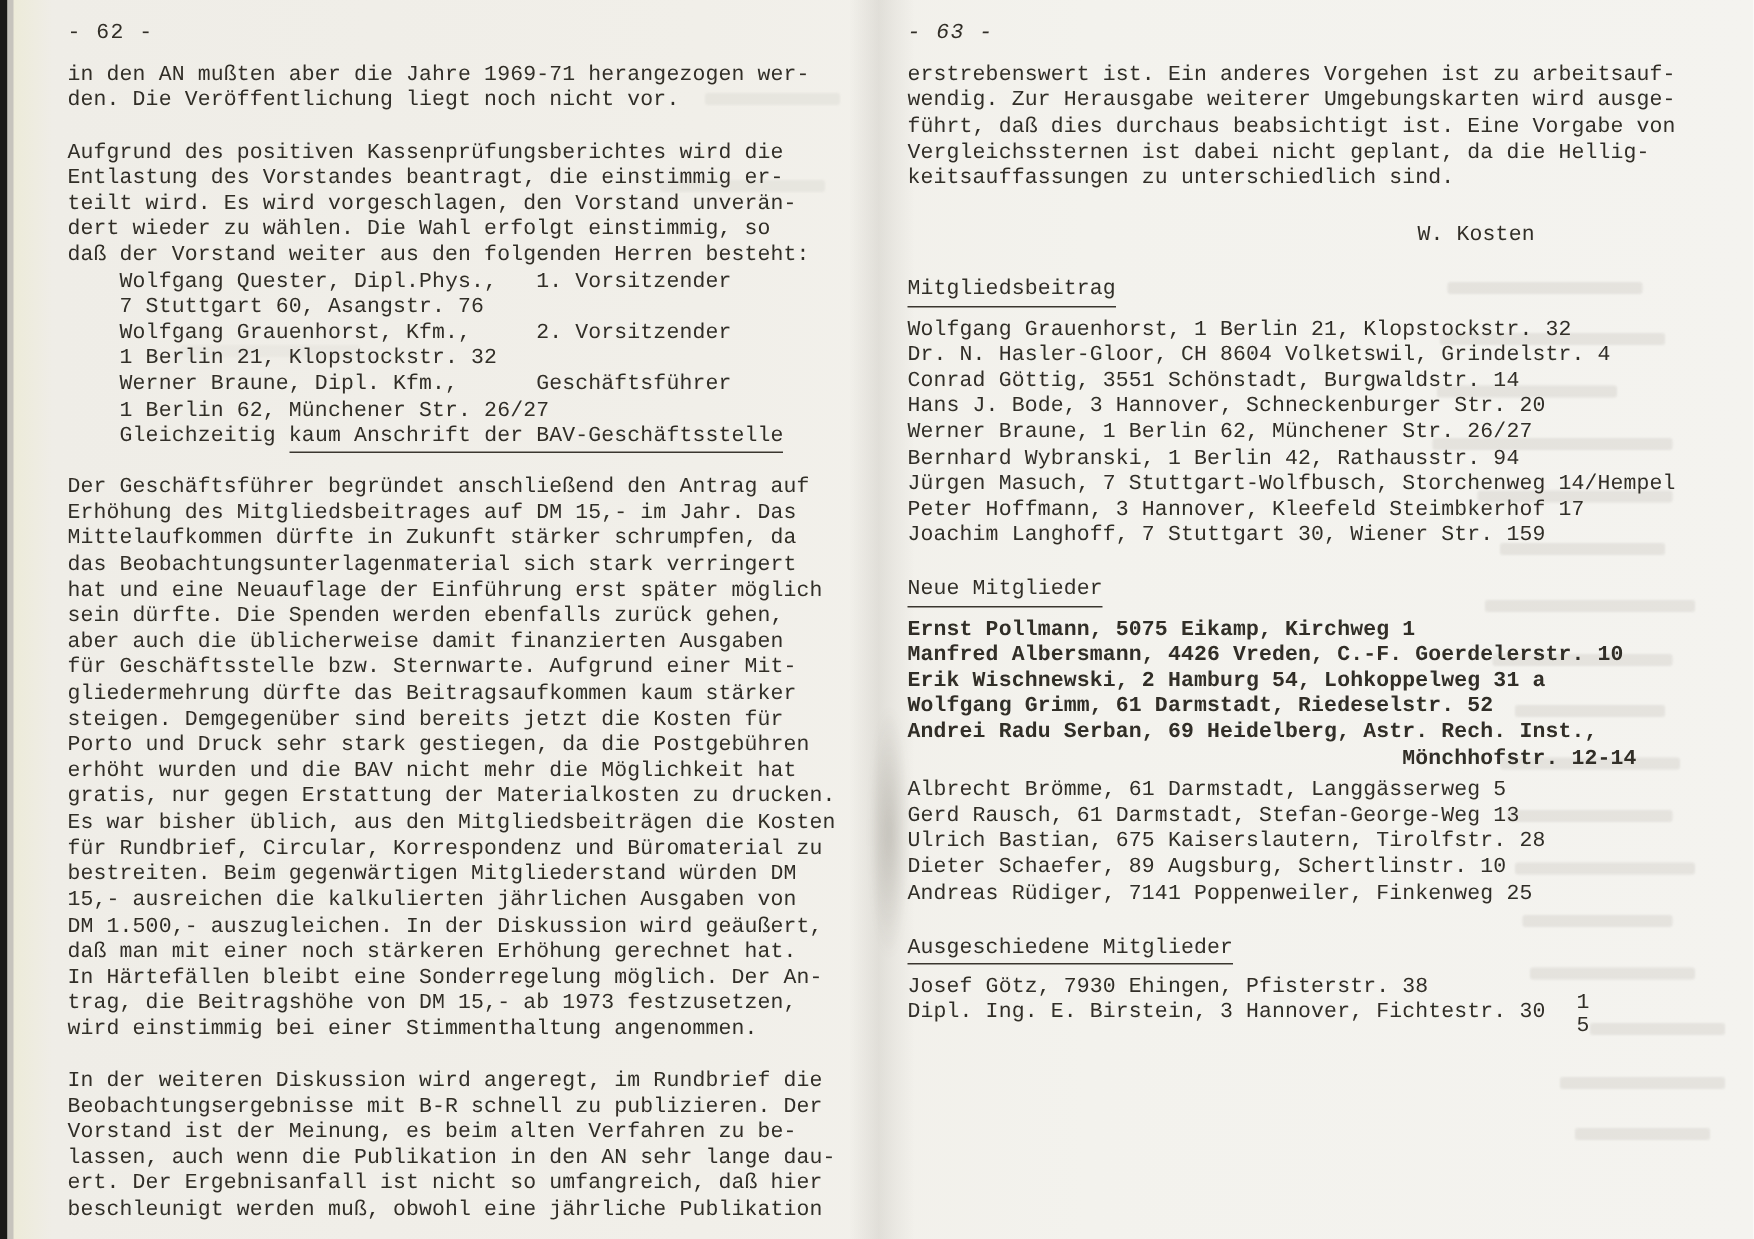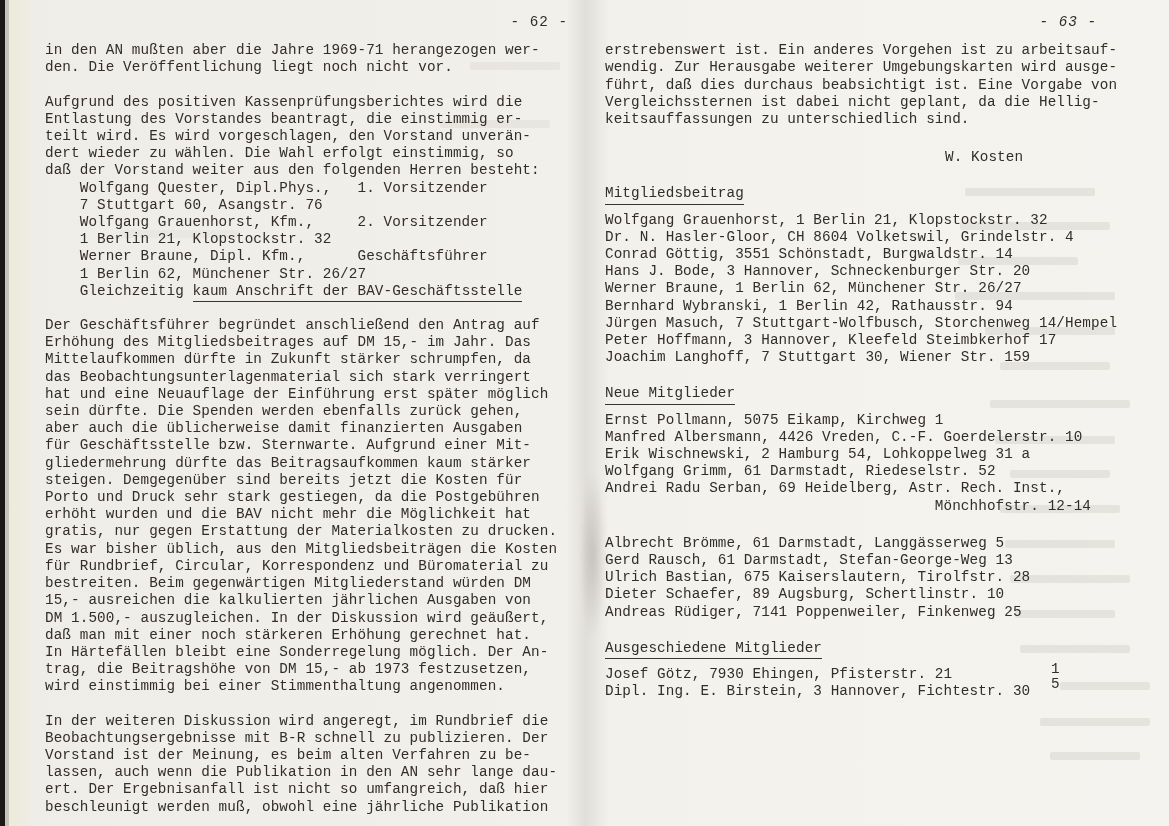--- a/index.html
+++ b/index.html
@@ -9,30 +9,30 @@
     font-family:"Liberation Mono","DejaVu Sans Mono",monospace;
     color:#312e27;
   }
   .tw{
     font-size:14.3px;line-height:17.2px;white-space:pre;
     letter-spacing:0.1px;
   }
   .page{position:absolute;top:14px;}
   .page-left{left:45px;width:523px;}
   .page-right{left:605px;width:552px;position:relative;}
-  .pageno{text-align:right;margin-bottom:11px;letter-spacing:1px;}
+  .pageno{text-align:left;margin-bottom:11px;letter-spacing:1px;}
   .page-right .pageno{width:492px;font-style:italic;}
   .mb-blank{margin-bottom:17px;}
   .mb-para{margin-bottom:15px;}
   .sig{margin-top:21px;margin-left:340px;}
   .heading{margin-top:19px;margin-bottom:7px;}
   .heading-first{margin-top:20px;}
   .u{display:inline-block;border-bottom:1.6px solid #3a362f;padding-bottom:1px;}
   .u2{display:inline-block;border-bottom:4px double #3a362f;padding-bottom:2px;}
-  .tight{margin-bottom:20px;}
+  .tight{margin-bottom:4px;font-weight:bold;}
   
   .edge-strip{position:absolute;left:0;top:0;width:5px;height:826px;background:#1b1a18;}
   .edge-strip2{position:absolute;left:5px;top:0;width:4px;height:826px;background:#c7c4bd;}
   .gutter{position:absolute;left:566px;top:0;width:44px;height:826px;
     background:linear-gradient(90deg,rgba(70,64,54,0) 0%,rgba(70,64,54,0.10) 45%,rgba(70,64,54,0.05) 70%,rgba(70,64,54,0) 100%);}
   .gutter-blob{position:absolute;left:580px;top:470px;width:26px;height:170px;border-radius:50%;
     background:radial-gradient(ellipse at center,rgba(80,74,62,0.22) 0%,rgba(80,74,62,0) 70%);filter:blur(2px);}
   .ghost{position:absolute;height:8px;border-radius:2px;background:rgba(106,100,88,0.11);filter:blur(0.7px);}
   .ghost.lt{background:rgba(106,100,88,0.07);}
   .correction{position:absolute;left:446px;top:648px;font-size:14.3px;line-height:15px;white-space:pre;text-align:center;}
@@ -143,15 +143,15 @@
 Andrei Radu Serban, 69 Heidelberg, Astr. Rech. Inst.,
                                       Mönchhofstr. 12-14</div>
   <div class="tw">Albrecht Brömme, 61 Darmstadt, Langgässerweg 5
 Gerd Rausch, 61 Darmstadt, Stefan-George-Weg 13
 Ulrich Bastian, 675 Kaiserslautern, Tirolfstr. 28
 Dieter Schaefer, 89 Augsburg, Schertlinstr. 10
 Andreas Rüdiger, 7141 Poppenweiler, Finkenweg 25</div>
   <div class="correction"><div>1</div><div>5</div></div>
 
   <div class="tw heading"><span class="u">Ausgeschiedene Mitglieder</span></div>
-  <div class="tw">Josef Götz, 7930 Ehingen, Pfisterstr. 21
+  <div class="tw">Josef Götz, 7930 Ehingen, Pfisterstr. 38
 Dipl. Ing. E. Birstein, 3 Hannover, Fichtestr. 30</div>
 </div>
 
 </body></html>

